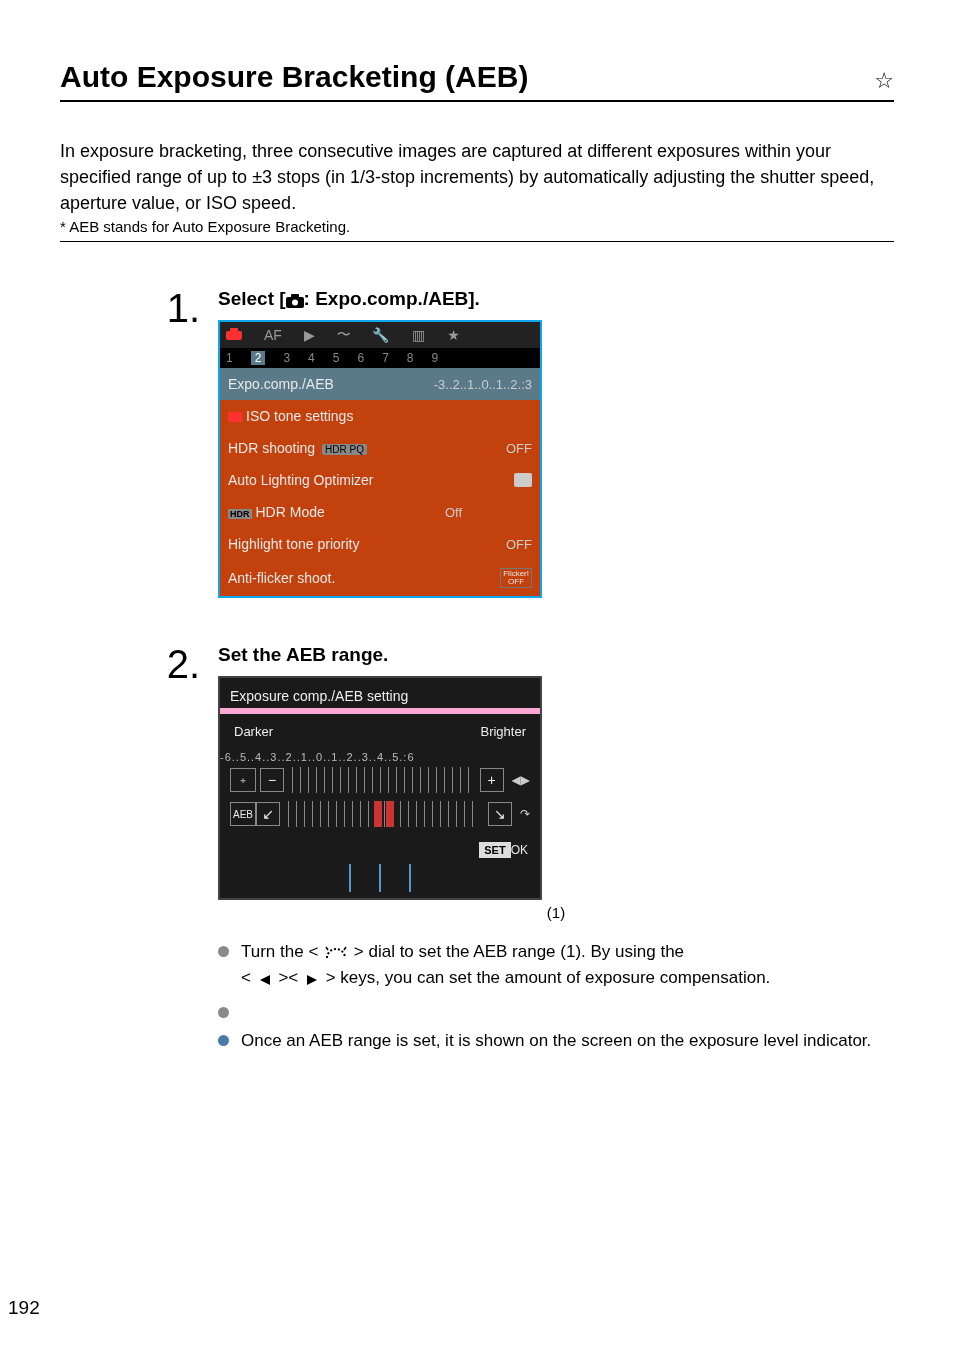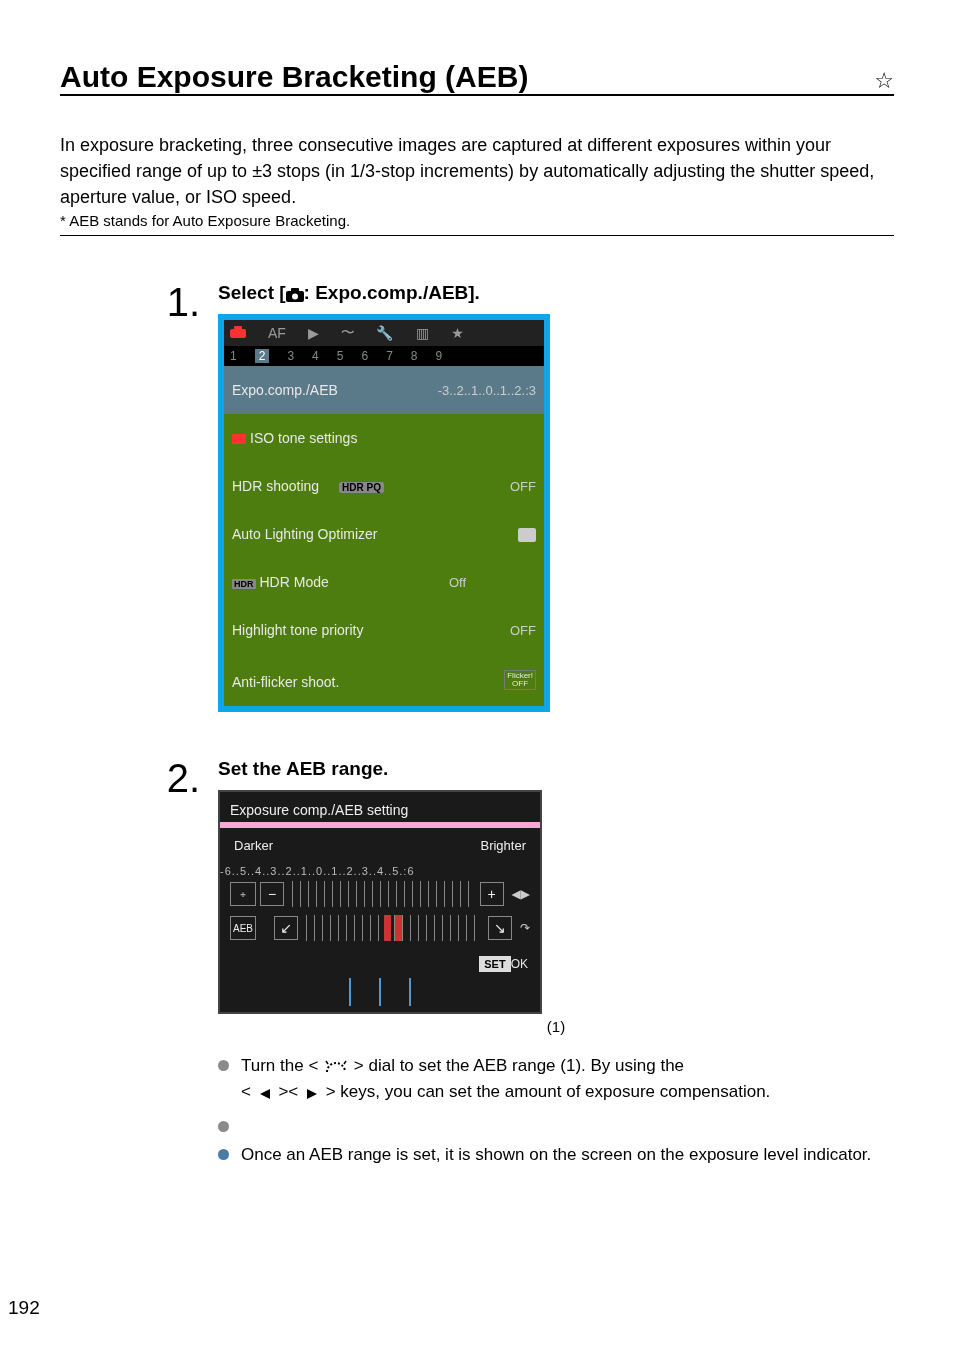--- a/index.html
+++ b/index.html
@@ -1,37 +1,37 @@
 <!DOCTYPE html>
 <html><head>
 <meta charset="utf-8">
 <style>
   html,body{margin:0;padding:0;background:#fff;color:#000;font-family:Arial,Helvetica,sans-serif}
   .page{width:954px;min-height:1345px;margin:0 auto;padding:60px 60px 40px 60px;box-sizing:border-box;position:relative}
-  .header-row{display:flex;align-items:flex-end;justify-content:space-between;border-bottom:2px solid #000;}
+  .header-row{display:flex;align-items:flex-end;justify-content:space-between;border-bottom:2px solid #000;padding-bottom:6px}
   .title{font-size:30px;font-weight:bold}
   .star{font-size:22px}
   .intro{margin-top:36px;font-size:18px;line-height:1.45}
   .note{font-size:15px;margin-top:2px}
   hr.sep{border:none;border-top:1px solid #000;margin:6px 0 0 0}
   .step{display:flex;align-items:flex-start;margin-top:46px}
   .step-num{font-size:40px;font-weight:normal;width:70px;text-align:right;padding-right:18px;margin-left:70px;line-height:1}
   .step-body{flex:1}
   .step-heading{font-size:19px;font-weight:bold;}
   .cam-icon{display:inline-flex;vertical-align:-3px}
-  .menu-shot{width:320px;background:#4d7c0f;color:#e8e8e8;font-size:14px;margin-top:10px;border:6px solid #0ea5e9}
+  .menu-shot{width:320px;background:#c2410c;color:#e8e8e8;font-size:14px;margin-top:10px;border:2px solid #0ea5e9}
   .tab-icons{display:flex;align-items:center;height:26px;background:#222;padding:0 6px;gap:22px}
   .tab-icons span{font-size:14px;color:#9a9a9a}
   .tab-icons span.active{color:#ff3030}
   .nums{display:flex;align-items:center;height:20px;background:#000;color:#888;font-size:12px;padding:0 6px;gap:18px}
   .nums span.sel{background:#5a7a8a;color:#fff;padding:0 4px}
-  .menu-row{display:flex;justify-content:space-between;align-items:flex-end;padding:16px 8px;font-size:14px}
+  .menu-row{display:flex;justify-content:space-between;align-items:center;padding:8px 8px;font-size:14px}
   .menu-row.sel{background:#5a7a8a}
   .menu-row .ico{display:inline-block;width:14px;height:10px;background:#ff3030;border-radius:1px;margin-right:4px;vertical-align:-1px}
-  .hdrpq{background:#888;color:#000;font-size:10px;font-weight:bold;padding:0 3px;border-radius:2px;margin-left:16px}
+  .hdrpq{background:#888;color:#000;font-size:10px;font-weight:normal;padding:0 3px;border-radius:2px;margin-left:3px}
   .hdrico{display:inline-block;background:#888;color:#000;font-size:9px;font-weight:bold;padding:0 2px;border-radius:1px;margin-right:4px}
   .val{color:#ccc;font-size:13px}
   .opt-ico{width:18px;height:14px;background:#ccc;border-radius:2px}
   .flicker{font-size:8px;line-height:8px;text-align:center;border:1px solid #777;padding:1px 2px}
   
   .aeb-shot{width:320px;background:#1a1a1a;color:#eee;font-size:14px;margin-top:10px;border:2px solid #444;padding:6px 0 0 0}
   .aeb-title{padding:4px 10px;border-bottom:6px solid #f9a8d4}
   .db-row{display:flex;justify-content:space-between;padding:10px 14px 0 14px;font-size:13px}
   .scale{font-size:11px;color:#bbb;letter-spacing:1px;margin-top:12px}
   .slider-row{display:flex;align-items:center;justify-content:space-between;padding:4px 10px}
@@ -159,21 +159,21 @@
             <span class="btn-sq txt">⧾</span>
             <span class="btn-sq">−</span>
           </span>
           <div class="ticks"></div>
           <span style="display:flex;gap:4px;align-items:center">
             <span class="btn-sq">+</span>
             <span class="arrows">◀▶</span>
           </span>
         </div>
         <div class="slider-row">
-          <span style="display:flex;gap:18px;align-items:center">
+          <span style="display:flex;gap:0;align-items:center">
             <span class="btn-sq txt">AEB</span>
             <span class="btn-sq">↙</span>
           </span>
           <div class="ticks red"></div>
           <span style="display:flex;gap:4px;align-items:center">
             <span class="btn-sq">↘</span>
             <span class="arrows">↷</span>
           </span>
         </div>
         <div class="set-row">

